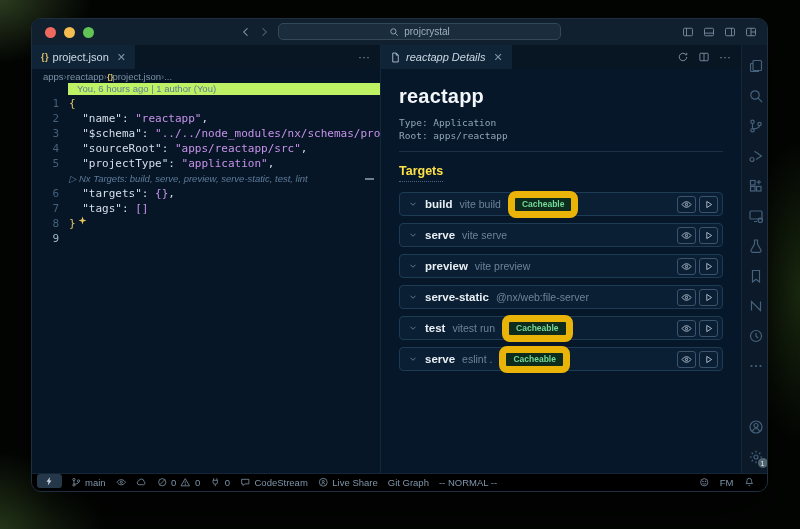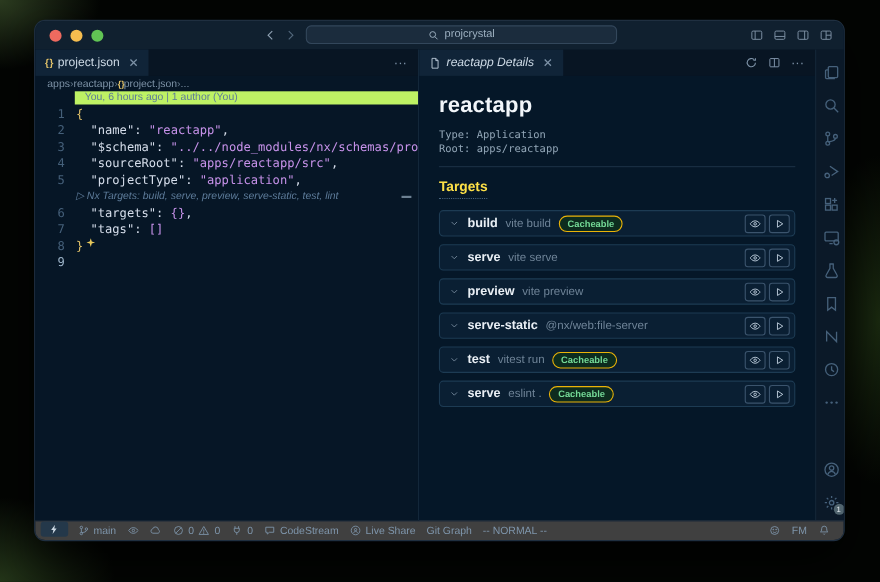--- a/index.html
+++ b/index.html
@@ -77,38 +77,38 @@
   .graph-btn svg{ width:11px; height:11px; }
   .meta{ margin-top:8px; font-family:"DejaVu Sans Mono", monospace; font-size:9.5px; color:#93a7b8; line-height:13px; }
   .pdiv{ border:none; border-top:1px solid #1b3044; margin:9px 0; }
   .t-head{ display:inline-block; font-size:12.5px; font-weight:bold; color:#fde047;
     border-bottom:1px dotted #49657f; padding-bottom:3px; margin-bottom:10px; }
   .trow{ height:24px; border:1px solid #1d3b53; background:#0a1f33; border-radius:4px; display:flex;
     align-items:center; padding:0 4px 0 8px; gap:7px; margin-bottom:7px; }
   .chev{ color:#7f93a6; } .chev svg{ width:10px; height:10px; }
   .tname{ font-size:11.5px; font-weight:bold; color:#e9eff5; }
   .tcmd{ font-size:10.5px; color:#6e8397; }
-  .cache{ font-size:8.5px; font-weight:bold; color:#74da97; background:#0d2c1e; border:1px solid #eab308;
+  .cache{ font-size:8.5px; font-weight:bold; color:#74da97; background:#0d2c1e; border:7px solid #eab308;
     border-radius:8px; padding:1px 7px 2px; }
   .t-actions{ margin-left:auto; display:flex; gap:3px; }
   .t-btn{ width:19px; height:17px; border:1px solid #3b546d; border-radius:3px; display:flex;
     align-items:center; justify-content:center; color:#c3d3e1; background:transparent; }
   .t-btn svg{ width:11px; height:11px; }
 
   
   .abar{ width:28px; flex:0 0 28px; background:#0b1928; border-left:1px solid #152638; display:flex;
     flex-direction:column; align-items:center; padding:13px 0 8px; gap:14px; }
   .abar-btn{ width:16px; height:16px; color:#46617b; position:relative; }
   .abar-btn svg{ width:16px; height:16px; }
   .abar .spacer{ flex:1; }
   .badge{ position:absolute; right:-4px; bottom:-3px; width:10px; height:10px; border-radius:50%;
     background:#51656f; color:#e8eef3; font-size:7px; display:flex; align-items:center; justify-content:center; }
 
   
-  .statusbar{ flex:0 0 18px; background:#404040; border-top:1px solid #142538; display:flex;
+  .statusbar{ flex:0 0 18px; background:#000000; border-top:1px solid #142538; display:flex;
     align-items:flex-end; font-size:9.5px; color:#7e95ab; padding:0 8px 0 5px; }
   .sb-item{ display:flex; align-items:center; gap:4px; padding:0 5px; height:100%; }
   .sb-item svg{ width:10.5px; height:10.5px; }
   .sb-item.boxed{ background:#24384a; border-radius:3px; height:14px; padding:0 7px; color:#cdd9e4; margin-right:4px; }
   .sb-right{ margin-left:auto; display:flex; height:100%; }
 </style>
 </head>
 <body>
 
 <div class="window">

